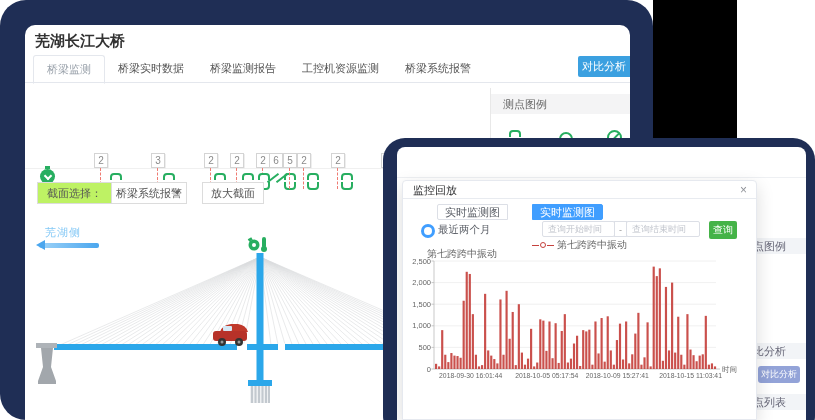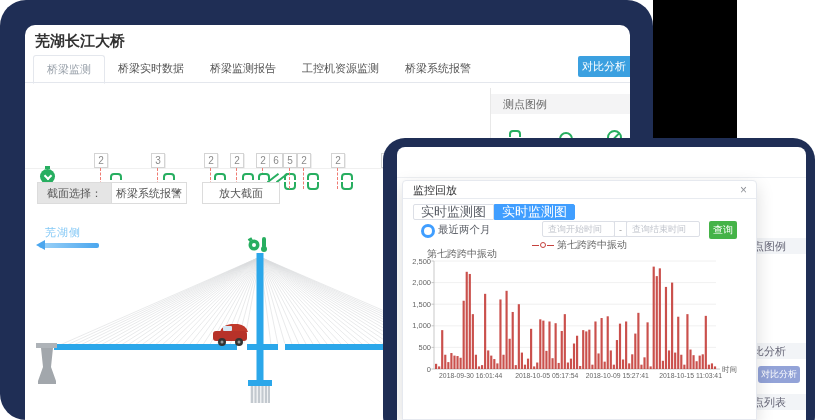--- a/index.html
+++ b/index.html
@@ -32,25 +32,25 @@
                 border-left:2px solid #fff;border-bottom:2px solid #fff;transform:rotate(-45deg);}
   .prohibit{position:absolute;top:97px;width:11px;height:11px;border:2px solid #27ae60;border-radius:50%;}
   .prohibit::after{content:"";position:absolute;top:4.5px;left:-1px;width:13px;height:2px;background:#27ae60;transform:rotate(-45deg);}
   .ring{position:absolute;width:10px;height:10px;border:2px solid #27ae60;border-radius:50%;background:#fff;}
   
   .legend-panel{left:465px;top:63px;right:0;bottom:0;border-left:1px solid #e8e8e8;}
   .legend-head{position:absolute;left:0;top:6px;right:0;height:20px;line-height:20px;background:#f4f4f5;
                color:#666;font-size:11px;padding-left:12px;}
   
   .controls{left:12px;top:157px;height:22px;display:flex;align-items:stretch;}
-  .ctl-label{border:1px solid #dcdcdc;line-height:20px;padding:0 9px;font-size:11px;color:#555;background:#e5e5e5;}
+  .ctl-label{border:1px solid #dcdcdc;line-height:20px;padding:0 9px;font-size:11px;color:#555;background:#bef264;}
   .ctl-select{border:1px solid #dcdcdc;margin-left:-1px;width:74px;line-height:20px;font-size:11px;color:#555;
               text-align:center;position:relative;background:#fff;}
   .ctl-select .caret{position:absolute;right:5px;top:0;font-size:7px;color:#666;line-height:20px;}
-  .ctl-zoom{border:1px solid #dcdcdc;margin-left:15px;line-height:20px;padding:0 16px;font-size:11px;color:#555;background:#fff;}
+  .ctl-zoom{border:1px solid #dcdcdc;margin-left:15px;line-height:20px;padding:0 8px;font-size:11px;color:#555;background:#fff;}
   
   .bridge-label{left:20px;top:200px;font-size:11px;color:#85c9f6;letter-spacing:1px;}
   .bridge-arrow{left:14px;top:218px;width:60px;height:5px;background:linear-gradient(90deg,#9ed3f8,#4aa6ee);border-radius:2px;}
   .bridge-arrow::before{content:"";position:absolute;left:-8px;top:-3px;border:5.5px solid transparent;border-right:9px solid #4aa6ee;}
   .bridge-svg{left:5px;top:200px;}
   
   .win2{left:397px;top:147px;width:409px;height:273px;background:#fff;border-radius:8px 8px 0 0;overflow:hidden;}
   .win2-topline{position:absolute;left:0;top:30px;width:100%;height:0;border-bottom:1px solid #eef0f3;}
   .panel{position:absolute;left:336px;top:35px;right:0;bottom:0;border-left:1px solid #eef0f3;}
   .pband{position:absolute;left:0;right:0;height:16px;line-height:16px;background:#f2f4f7;color:#667;
@@ -61,22 +61,22 @@
   .therm::before{content:"";position:absolute;left:2px;top:2px;width:2px;height:7px;background:#cfeedd;z-index:1;}
   .cmp-btn{position:absolute;right:6px;top:184px;width:42px;height:17px;line-height:17px;text-align:center;
            background:#93a3d8;color:#fff;font-size:9px;border-radius:3px;}
   
   .dialog{left:402px;top:180px;width:355px;height:240px;background:#fff;border:1px solid #e6e9ef;
           border-radius:4px 4px 0 0;box-shadow:0 6px 18px rgba(0,0,0,.14);box-sizing:border-box;}
   .dlg-title{position:absolute;left:0;top:0;width:100%;height:18px;line-height:18px;border-bottom:1px solid #e8ebf0;
              font-size:11px;color:#303133;padding-left:10px;box-sizing:border-box;}
   .dlg-close{position:absolute;right:9px;top:0;font-size:12px;color:#909399;line-height:18px;}
   .dlg-tabs{position:absolute;left:10px;top:23px;height:14px;}
-  .dtab{display:inline-block;height:14px;line-height:14px;padding:0 7px;font-size:13px;vertical-align:top;
-        border:1px solid #dcdfe6;color:#5a5e66;background:#fff;}
+  .dtab{display:inline-block;height:14px;line-height:14px;padding:0 7px;font-size:11px;vertical-align:top;
+        border:1px solid #dcdfe6;color:#5a5e66;background:#fff;margin-left:24px;}
   .dtab:first-child{border-radius:2px 0 0 2px;}
   .dtab.active{background:#409EFF;border-color:#409EFF;color:#fff;border-radius:0 2px 2px 0;}
   .dlg-query{position:absolute;left:0;top:40px;width:100%;height:18px;margin-left:8px;}
   .radio{position:absolute;left:10px;top:3px;width:8px;height:8px;border:3px solid #409EFF;border-radius:50%;background:#fff;}
   .radio-label{position:absolute;left:27px;top:2px;font-size:10.5px;color:#5a5e66;}
   .dlg-query input{position:absolute;top:0;height:16px;border:1px solid #dcdfe6;border-radius:2px;
                    font-size:9px;padding:0 5px;box-sizing:border-box;color:#606266;outline:none;}
   .dlg-query input::placeholder{color:#c0c4cc;}
   .in1{left:131px;width:73px;}
   .sep{position:absolute;left:203px;top:0;width:13px;height:16px;line-height:16px;border:1px solid #dcdfe6;

